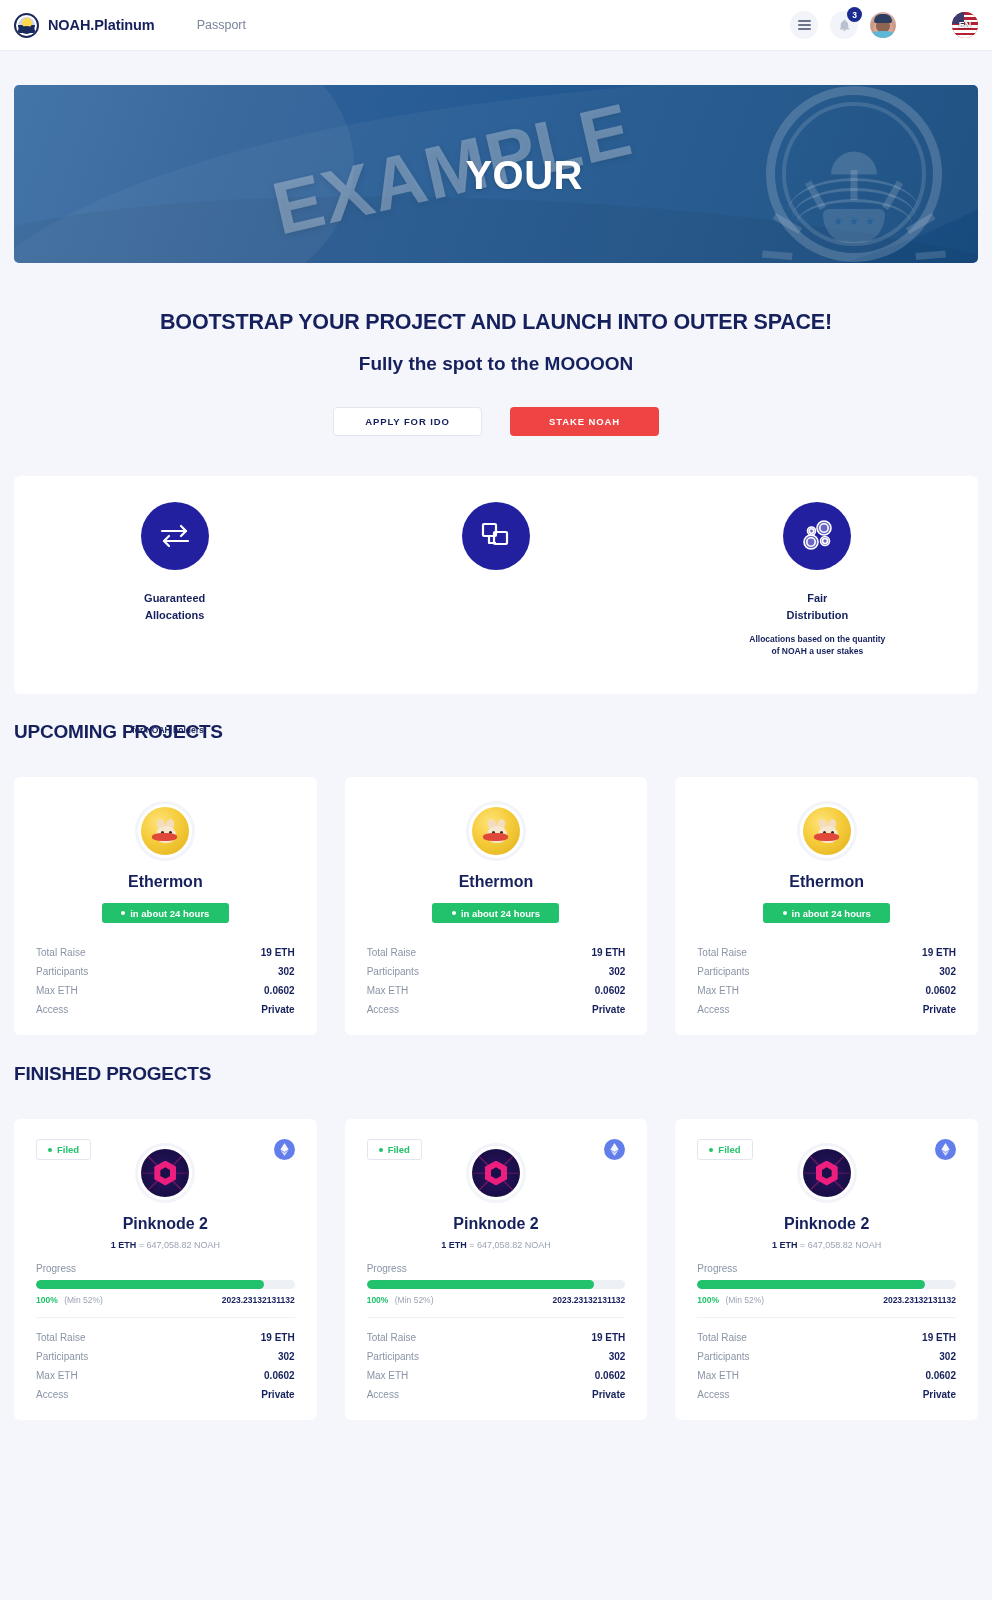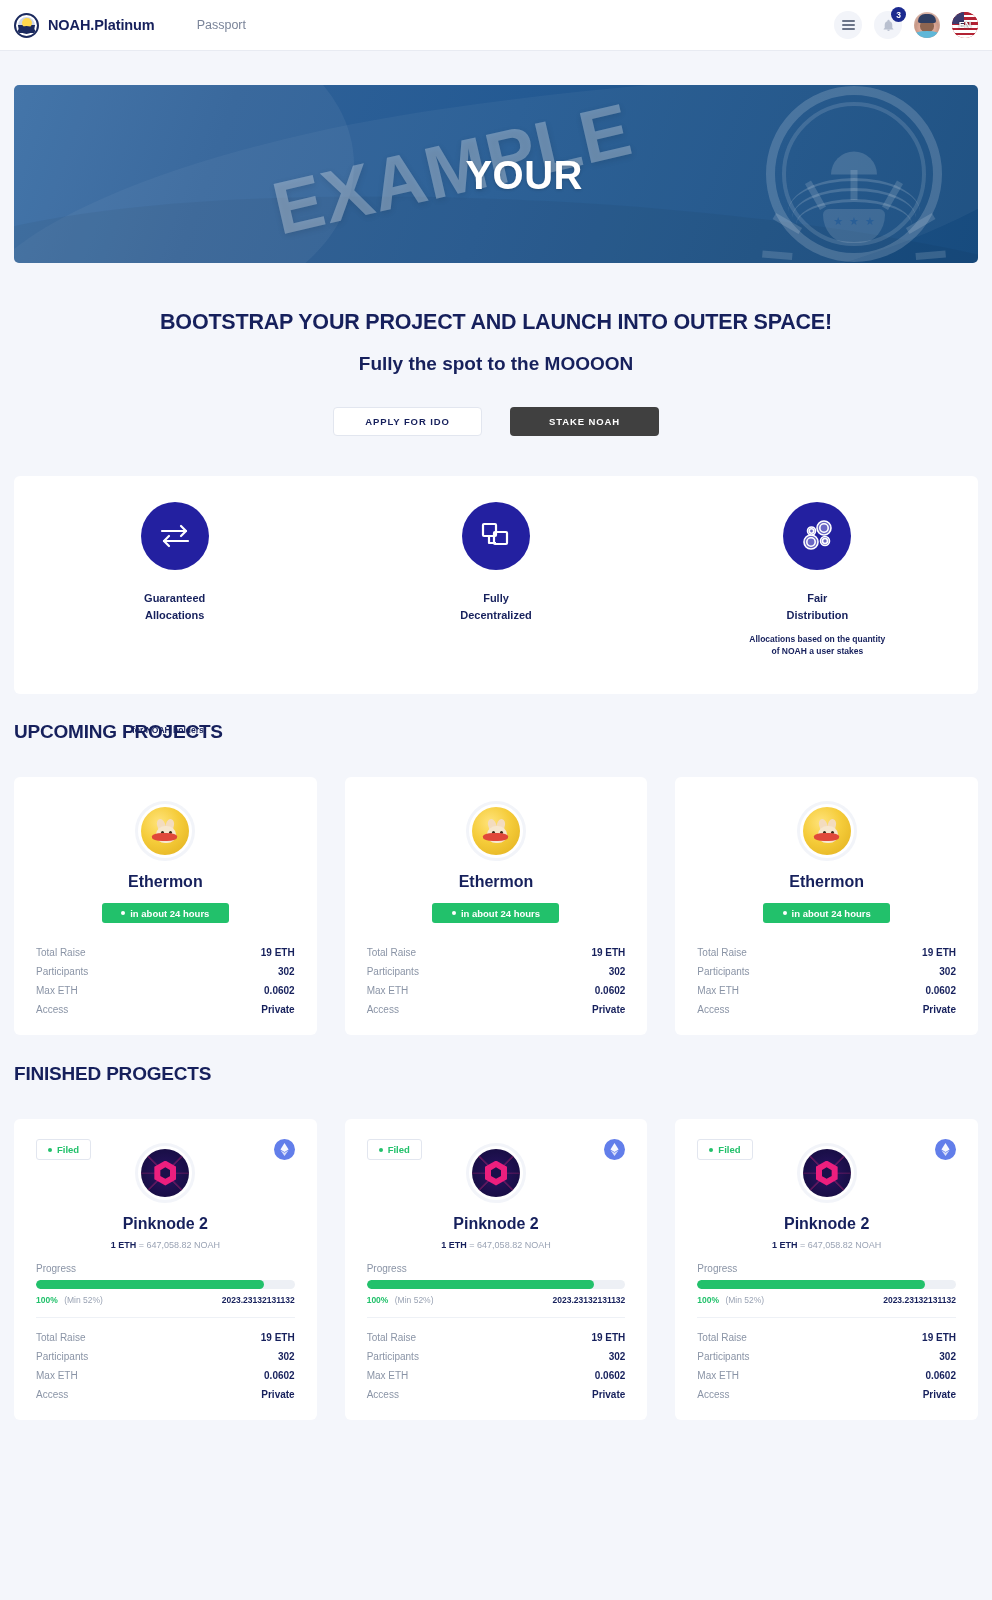--- a/index.html
+++ b/index.html
@@ -83,20 +83,21 @@
     background: #5fb7d8; border-radius: 50% 50% 0 0 / 60% 60% 0 0;
   }
   .avatar-pic .face {
     position: absolute; left: 6px; right: 6px; top: 8px; height: 12px;
     background: #8d6550; border-radius: 45%;
   }
   .flag-btn {
     width: 26px; height: 26px; border-radius: 50%;
     overflow: hidden; position: relative; cursor: pointer; flex: 0 0 auto;
     background: #b91c1c;
+    margin-left: 44px;
   }
   .flag-btn .stripes {
     position: absolute; inset: 0;
     background: repeating-linear-gradient(#b22234 0 2.6px, #ffffff 2.6px 5.2px);
   }
   .flag-btn .canton {
     position: absolute; left: 0; top: 0; width: 12px; height: 12px; background: #3c3b6e;
   }
   .flag-btn .en {
     position: absolute; inset: 0; display: flex; align-items: center; justify-content: center;
@@ -227,21 +228,21 @@
     display: flex; align-items: center; justify-content: center;
   }
   .btn-outline {
     width: 149px;
     background: #ffffff;
     border: 1px solid #e2e6ef;
     color: #16205c;
   }
   .btn-green {
     width: 149px;
-    background: #404040;
+    background: #ef4444;
     color: #ffffff;
   }
 
   
   .features {
     margin-top: 40px;
     background: #ffffff;
     border-radius: 6px;
     height: 218px;
     display: flex;
@@ -548,22 +549,20 @@
     </div>
 
     <div class="feature">
       <div class="feature-icon">
         <svg width="32" height="32" viewBox="0 0 32 32" fill="none" stroke="#ffffff" stroke-width="2.2" stroke-linejoin="round">
           <rect x="3" y="4" width="13" height="12" rx="1"></rect>
           <rect x="14" y="12" width="13" height="12" rx="1"></rect>
           <path d="M9 16v7h7"></path>
         </svg>
       </div>
-      <div class="feature-title">Fully
-Decentralized</div>
       <div class="feature-note"></div>
     </div>
 
     <div class="feature">
       <div class="feature-icon">
         <svg width="40" height="40" viewBox="0 0 40 40">
           <g fill="none" stroke="#ffffff" stroke-width="1.6">
             <circle cx="27" cy="12" r="7" fill="#6a67c4"></circle>
             <circle cx="27" cy="12" r="4.2"></circle>
             <circle cx="14" cy="26" r="7" fill="#6a67c4"></circle>

